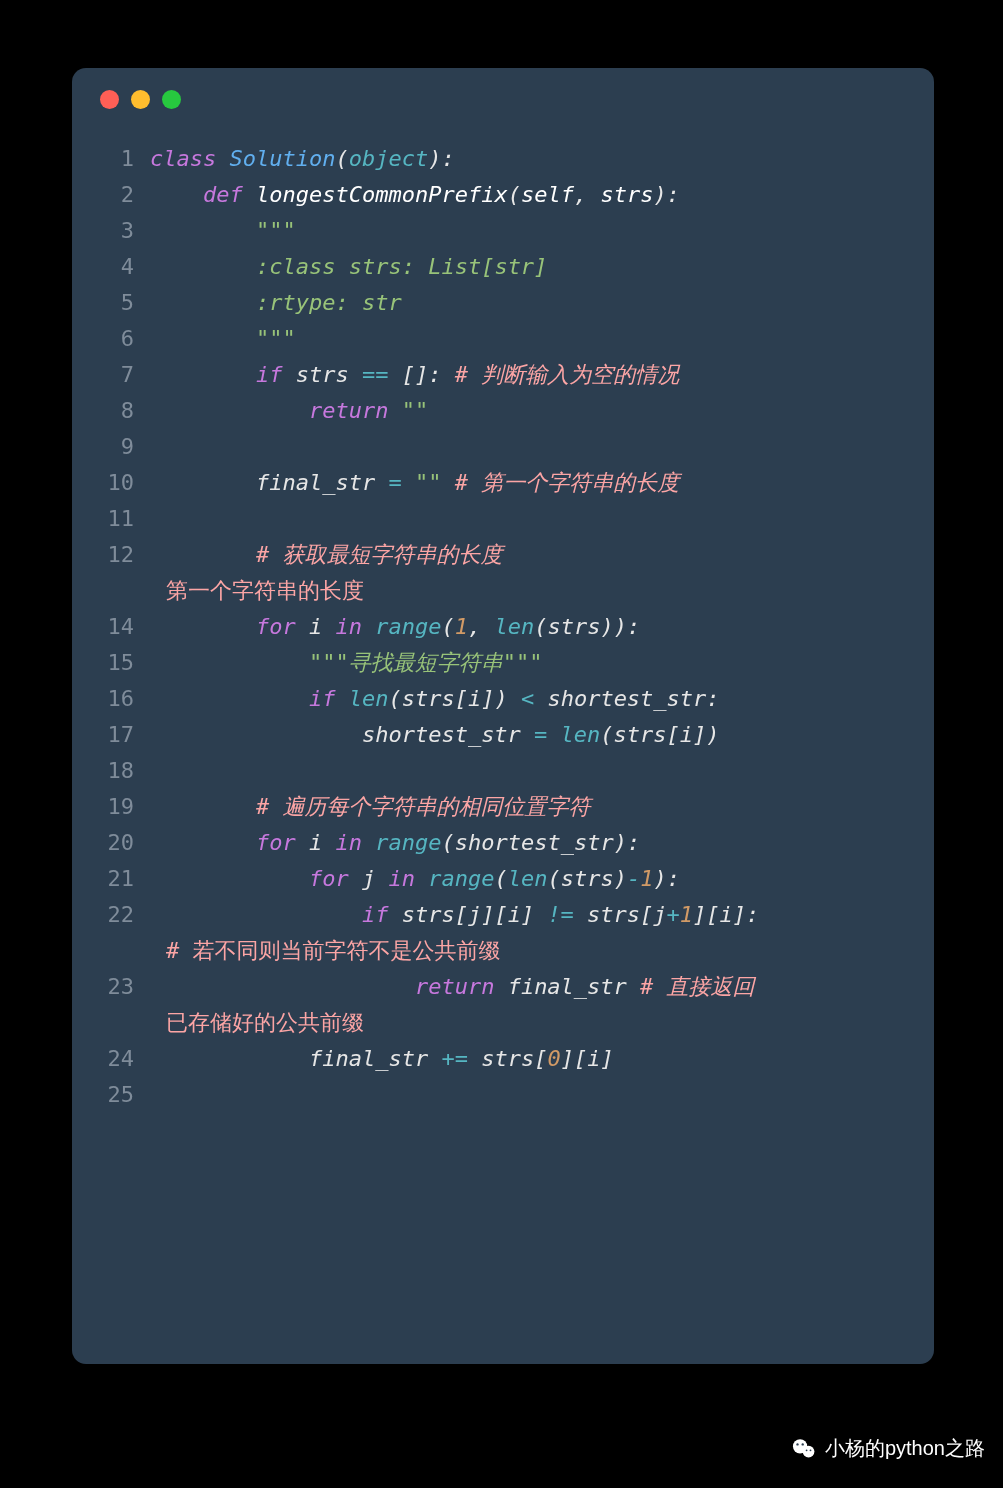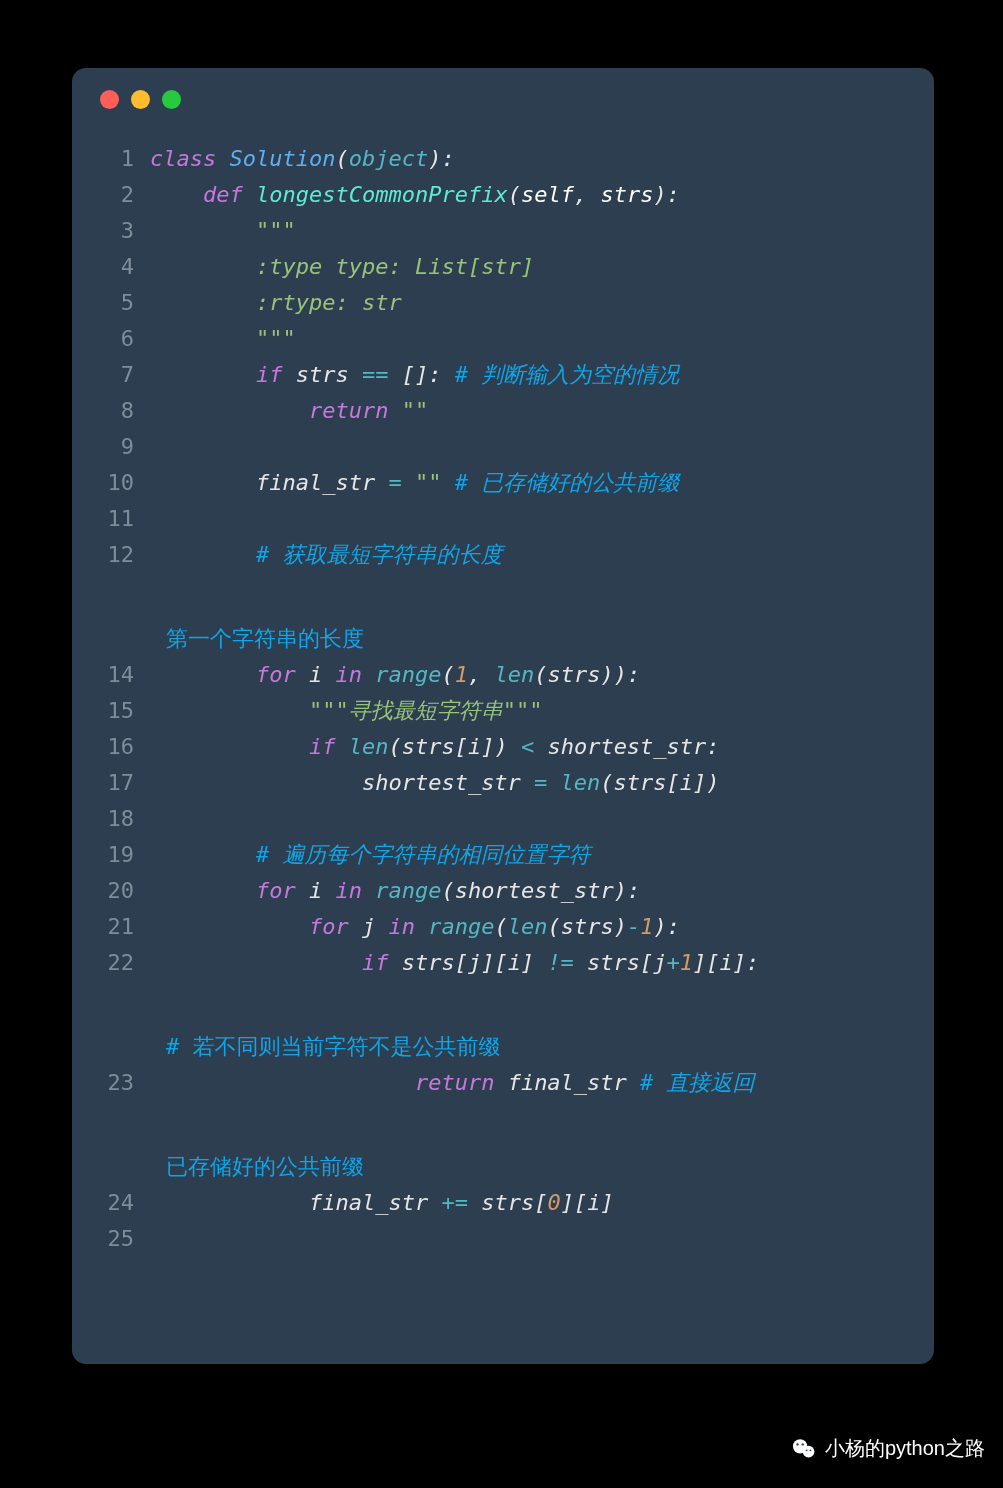--- a/index.html
+++ b/index.html
@@ -57,29 +57,28 @@
     color: #e6e6e6;
     flex: 1;
     font-style: italic;
   }
   .wrap-indent {
     padding-left: 64px;
     line-height: 36px;
     color: #7f8c9a;
     white-space: pre-wrap;
     word-break: break-all;
-    margin-top: 48px;
   }
 
   .kw   { color: #c678dd; }
   .cls  { color: #61afef; }
-  .fn   { color: #5eead4; text-align: right; }
+  .fn   { color: #ffffff; text-align: right; }
   .bi   { color: #56b6c2; }
   .str  { color: #98c379; }
-  .cmt  { color: #0ea5e9; }
+  .cmt  { color: #fca5a5; }
   .num  { color: #d19a66; }
   .par  { color: #ffffff; }
   .punc { color: #e6e6e6; }
   .op   { color: #56b6c2; }
 
   .watermark {
     position: absolute;
     right: 18px;
     bottom: 26px;
     color: #fff;
@@ -113,21 +112,21 @@
       <div class="line">
         <span class="ln">2</span>
         <span class="code">    <span class="kw">def</span><span class="punc"> </span><span class="fn">longestCommonPrefix</span><span class="punc">(</span><span class="par">self</span><span class="punc">, </span><span class="par">strs</span><span class="punc">):</span></span>
       </div>
       <div class="line">
         <span class="ln">3</span>
         <span class="code">        <span class="str">"""</span></span>
       </div>
       <div class="line">
         <span class="ln">4</span>
-        <span class="code">        <span class="str">:type type: List[str]</span></span>
+        <span class="code">        <span class="str">:class strs: List[str]</span></span>
       </div>
       <div class="line">
         <span class="ln">5</span>
         <span class="code">        <span class="str">:rtype: str</span></span>
       </div>
       <div class="line">
         <span class="ln">6</span>
         <span class="code">        <span class="str">"""</span></span>
       </div>
       <div class="line">
@@ -137,21 +136,21 @@
       <div class="line">
         <span class="ln">8</span>
         <span class="code">            <span class="kw">return</span><span class="punc"> </span><span class="str">""</span></span>
       </div>
       <div class="line">
         <span class="ln">9</span>
         <span class="code"></span>
       </div>
       <div class="line">
         <span class="ln">10</span>
-        <span class="code">        <span class="punc">final_str </span><span class="op">=</span><span class="punc"> </span><span class="str">""</span><span class="punc"> </span><span class="cmt"># 已存储好的公共前缀</span></span>
+        <span class="code">        <span class="punc">final_str </span><span class="op">=</span><span class="punc"> </span><span class="str">""</span><span class="punc"> </span><span class="cmt"># 第一个字符串的长度</span></span>
       </div>
       <div class="line">
         <span class="ln">11</span>
         <span class="code"></span>
       </div>
       <div class="line">
         <span class="ln">12</span>
         <span class="code">        <span class="cmt"># 获取最短字符串的长度</span></span>
       </div>
       <div class="wrap-indent"><span class="cmt">第一个字符串的长度</span></div>

